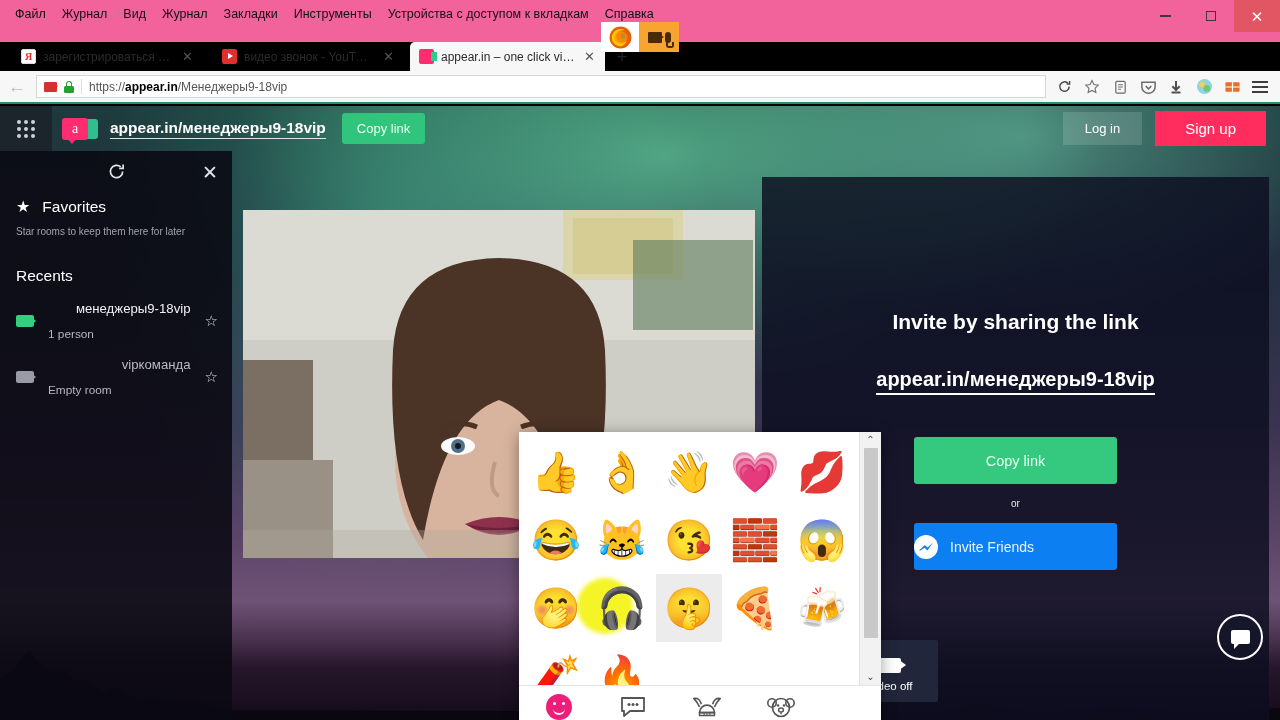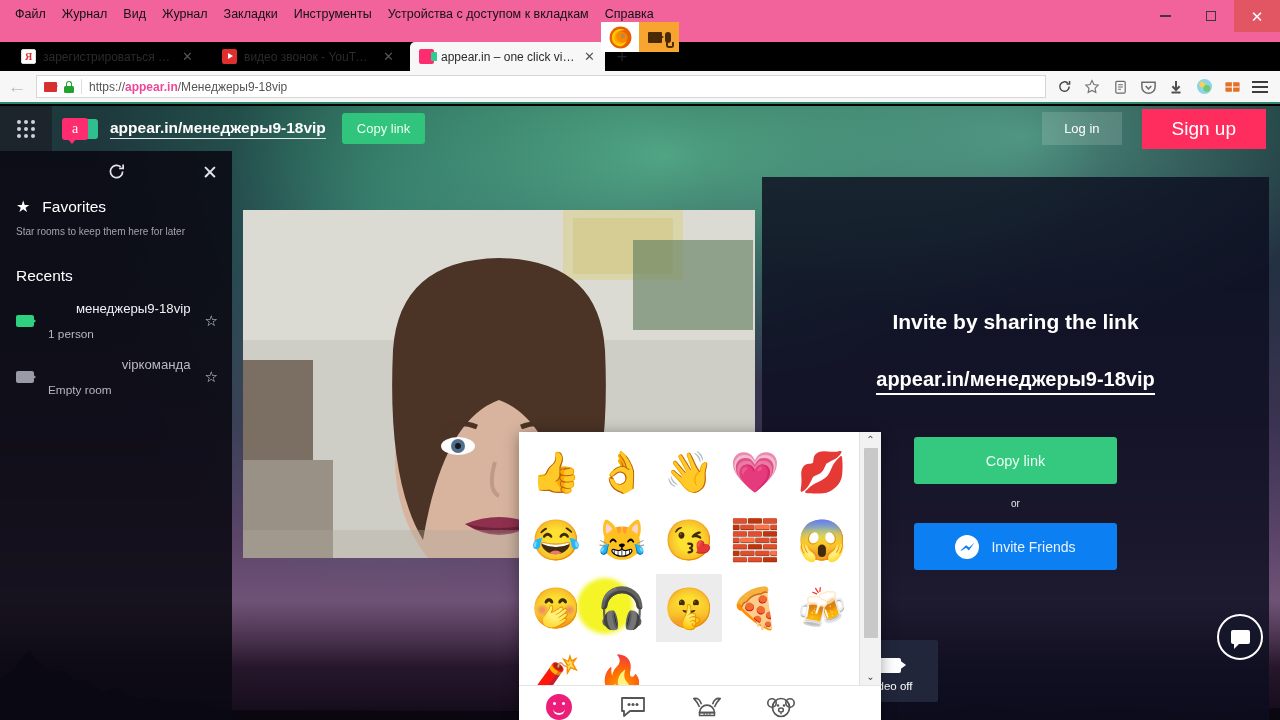--- a/index.html
+++ b/index.html
@@ -102,21 +102,21 @@
     font-size: 12px; color: #555;
   }
   .url-cam { width: 13px; height: 10px; background: #d63031; border-radius: 1px; position: relative; flex: 0 0 13px;}
   .url-cam:after { content:""; position:absolute; left:10px; top:1.5px;
     border-top: 3.5px solid transparent; border-bottom: 3.5px solid transparent; border-left: 4.5px solid #d63031; }
   .url-lock { width: 10px; height: 12px; position: relative; flex: 0 0 10px; }
   .url-lock .body { position:absolute; bottom: 0; width: 10px; height: 7px; background: #21a12e; border-radius: 1.5px; }
   .url-lock .shk { position:absolute; top: 0; left: 2px; width: 6px; height: 6px;
     border: 1.7px solid #21a12e; border-bottom: none; border-radius: 3px 3px 0 0; }
   .url-sep { width: 1px; height: 15px; background: #dedede; }
-  .url-text b { color: #ec4899; font-weight: bold; }
+  .url-text b { color: #000000; font-weight: bold; }
   .navicons { display: flex; align-items: center; gap: 0; padding-right: 6px; }
   .navicon { width: 28px; height: 26px; display: flex; align-items: center; justify-content: center; }
 
   
   .page {
     position: absolute; left: 0; top: 106px; width: 1280px; height: 614px;
     overflow: hidden;
     background:
       radial-gradient(ellipse 700px 380px at 52% 8%, rgba(120,255,190,0.55), rgba(120,255,190,0) 62%),
       radial-gradient(ellipse 420px 520px at 30% 20%, rgba(60,200,150,0.35), rgba(0,0,0,0) 70%),
@@ -161,25 +161,25 @@
   }
   .hdr-actions { margin-left: 115px; display: flex; align-items: center; gap: 45px; }
   .hdr-item { display: flex; align-items: center; gap: 9px; color: #fff; font-size: 13.5px; }
   .ic-cam { width: 17px; height: 12px; background: #fff; border-radius: 2px; position: relative; }
   .ic-cam:after { content:""; position:absolute; left: 14px; top: 1px;
     border-top: 5px solid transparent; border-bottom: 5px solid transparent; border-left: 6px solid #fff; }
   .ic-lock { width: 15px; height: 15px; position: relative; }
   .ic-lock .lb { position: absolute; bottom: 0; left: 0; width: 13px; height: 9px; background: #fff; border-radius: 2px; }
   .ic-lock .ls { position: absolute; top: 0; left: 5px; width: 8px; height: 7px;
      border: 2px solid #fff; border-bottom: none; border-radius: 4px 4px 0 0; }
-  .hdr-right { margin-left: auto; display: flex; align-items: center; gap: 4px; padding-right: 14px; padding-left: 28px; }
+  .hdr-right { margin-left: auto; display: flex; align-items: center; gap: 12px; padding-right: 14px; padding-left: 28px; }
   .login-btn { background: rgba(255,255,255,0.14); color: #fff; font-size: 13px;
     padding: 9px 22px; border: none; }
-  .signup-btn { background: #ff2d5e; color: #fff; font-size: 19px;
-    padding: 9px 30px; border: none; margin-left: 16px; }
+  .signup-btn { background: #ff2d5e; color: #fff; font-size: 15px;
+    padding: 9px 30px; border: none; margin-left: 1px; }
 
   
   .sidebar {
     position: absolute; left: 0; top: 45px; width: 232px; height: 569px;
     background: rgba(10,9,18,0.88); z-index: 18; color: #fff;
   }
   .sb-top { height: 46px; display: flex; align-items: center; justify-content: center; position: relative; }
   .sb-refresh { font-size: 19px; color: #e3e3e8; }
   .sb-close { position: absolute; right: 14px; top: 10px; font-size: 19px; color: #e3e3e8; }
   .sb-fav { display: flex; align-items: center; gap: 12px; padding: 0 0 0 16px; }
@@ -219,21 +219,21 @@
     border-bottom: 2px solid #fff; padding-bottom: 2px;
   }
   .copylink-big {
     margin-top: 42px; width: 203px; height: 47px; background: #34c97f;
     color: #e9fff3; font-size: 14.5px; border: none; border-radius: 3px;
   }
   .or { margin-top: 14px; font-size: 10px; color: #e8e8ee; }
   .invitefriends {
     margin-top: 14px; width: 203px; height: 47px; background: #0c7ff2;
     color: #eaf4ff; font-size: 14px; border: none; border-radius: 3px;
-    display: flex; align-items: center; justify-content: center; gap: 12px;
+    display: flex; align-items: center; justify-content: flex-start; gap: 12px;
   }
   .msgr { width: 24px; height: 24px; border-radius: 50%; background: #fff; position: relative; flex:0 0 24px;}
   .msgr:after { content:""; position: absolute; left: 5px; top: 8px; width: 14px; height: 8px;
     background: #0c7ff2;
     clip-path: polygon(0 100%, 40% 35%, 62% 62%, 100% 0, 60% 100%, 40% 66%, 10% 100%); }
 
   
   .picker {
     position: absolute; left: 519px; top: 326px; width: 362px; height: 295px;
     background: #fff; z-index: 40; box-shadow: 0 2px 14px rgba(0,0,0,.38);

